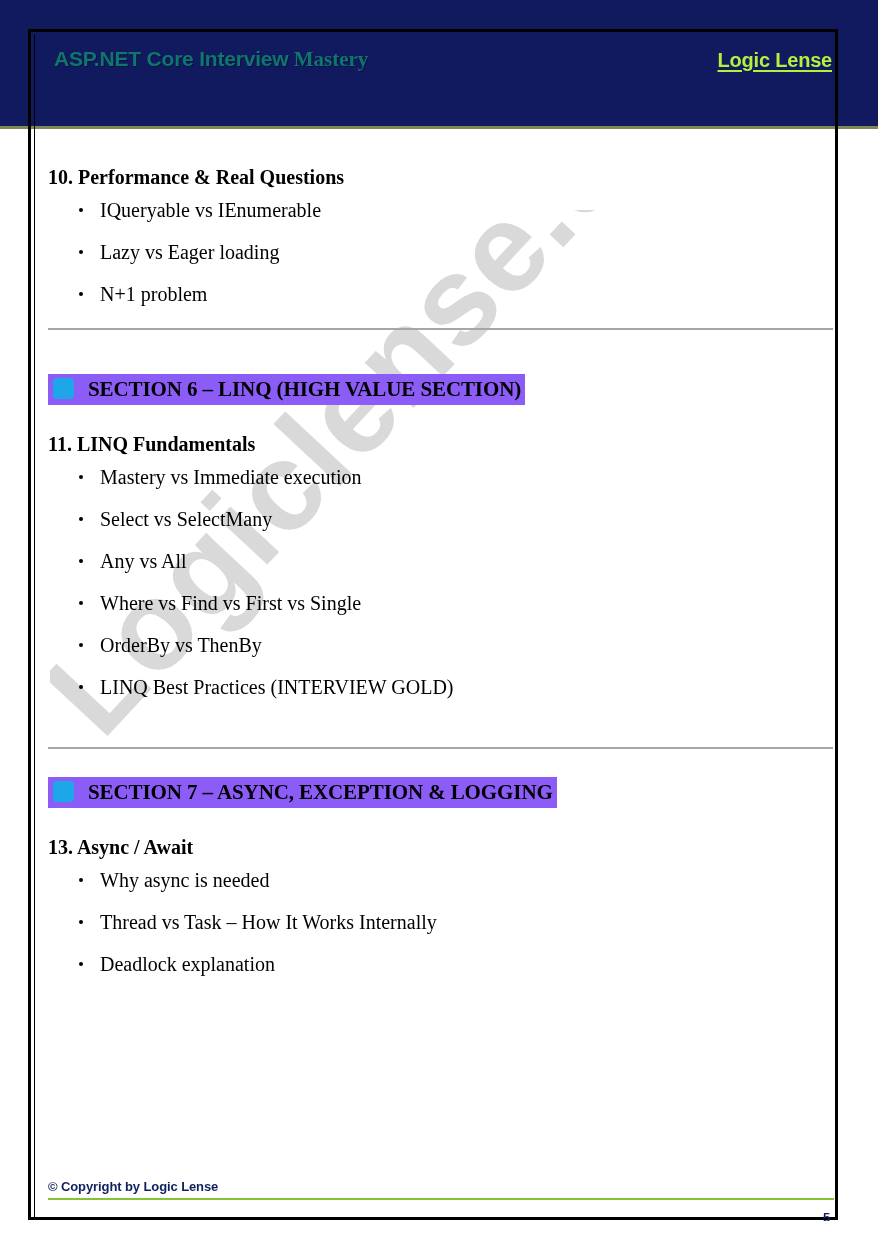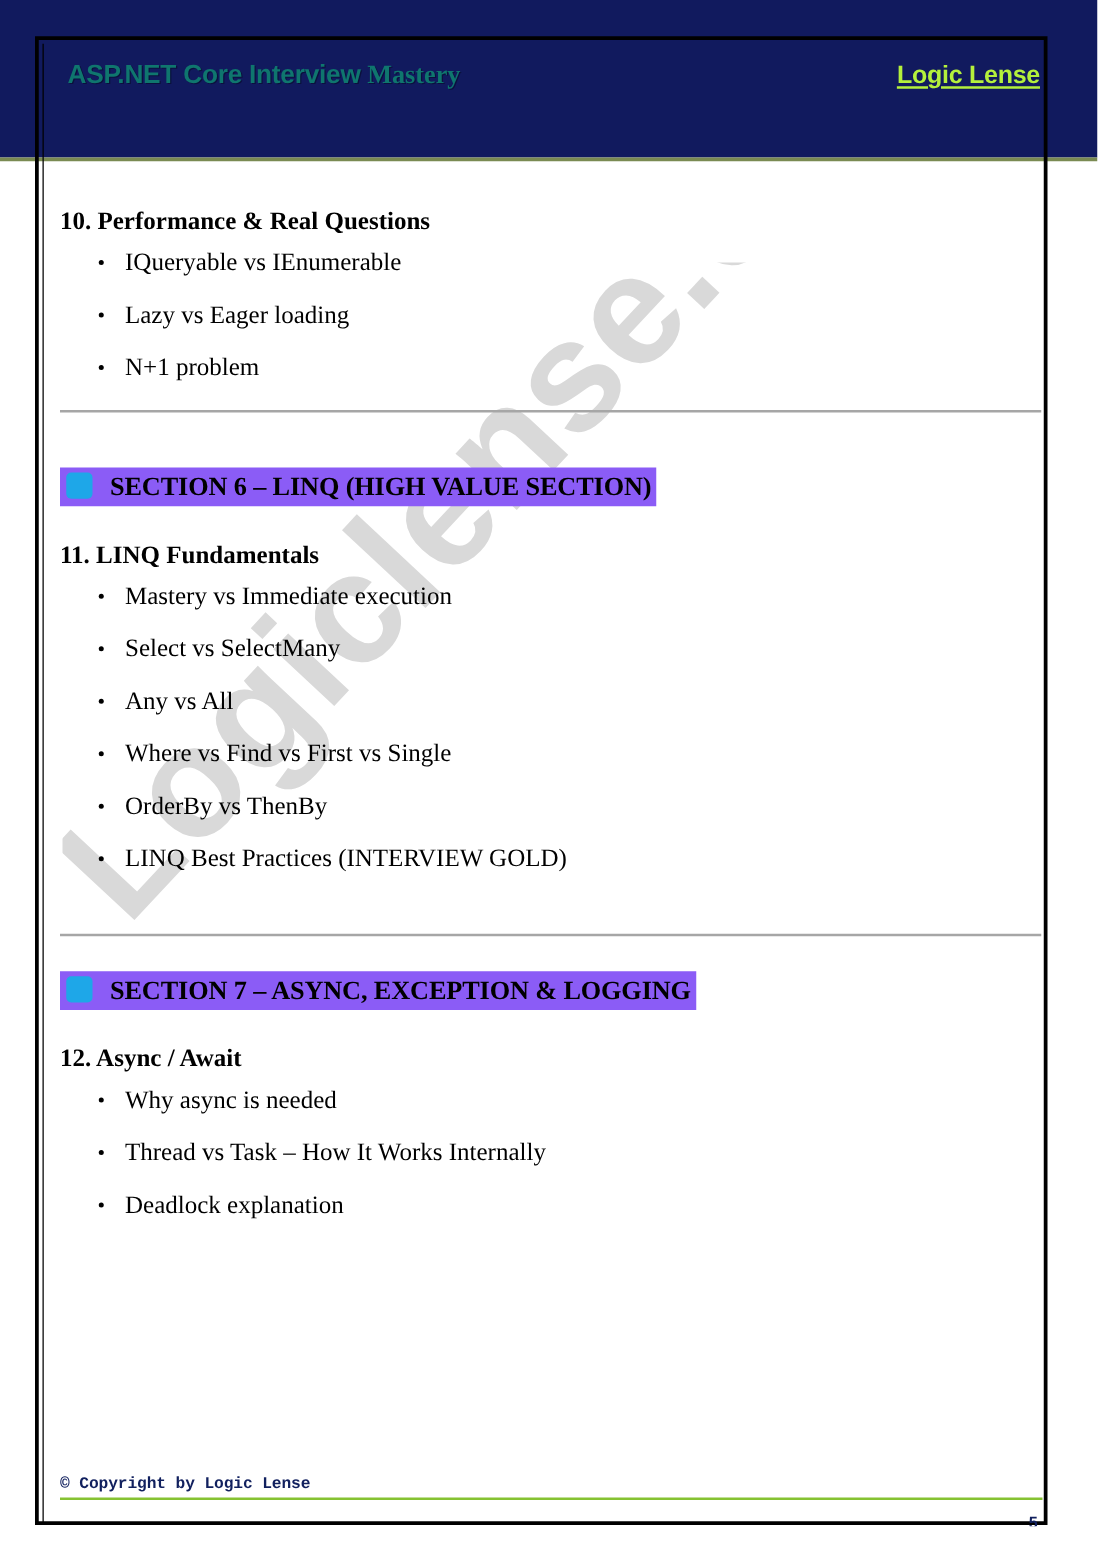--- a/index.html
+++ b/index.html
@@ -196,21 +196,21 @@
     color: #000000;
     letter-spacing: -0.1px;
   }
 
   
   .footer-copyright {
     position: absolute;
     left: 48px;
     top: 1178px;
     z-index: 14;
-    font-family: Liberation Mono, monospace;
+    font-family: Liberation Sans, sans-serif;
     font-weight: bold;
     font-size: 13px;
     line-height: 17px;
     color: #11205e;
     white-space: nowrap;
     letter-spacing: -0.1px;
   }
   .footer-rule {
     position: absolute;
     left: 48px;
@@ -296,21 +296,21 @@
   <hr class="divider">
   <div class="gap-e"></div>
 
   <div>
     <div>
       <span class="section-banner">
         <span class="sq-icon"></span><span class="sec-label">SECTION 7 – ASYNC, EXCEPTION &amp; LOGGING</span>
       </span>
     </div>
     <div class="gap-c"></div>
-    <div class="numbered-heading">12. Async / Await</div>
+    <div class="numbered-heading">13. Async / Await</div>
     <ul class="bullets">
       <li><span class="bullet-dot"></span><span>Why async is needed</span></li>
       <li><span class="bullet-dot"></span><span>Thread vs Task – How It Works Internally</span></li>
       <li><span class="bullet-dot"></span><span>Deadlock explanation</span></li>
     </ul>
   </div>
 
 </div>
 
 <div class="footer-copyright">© Copyright by Logic Lense</div>

